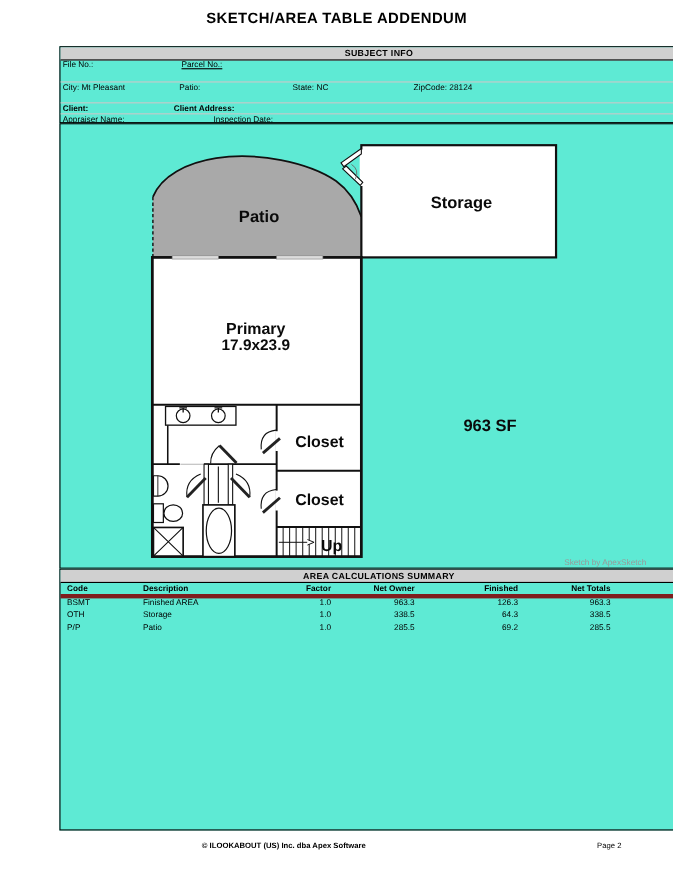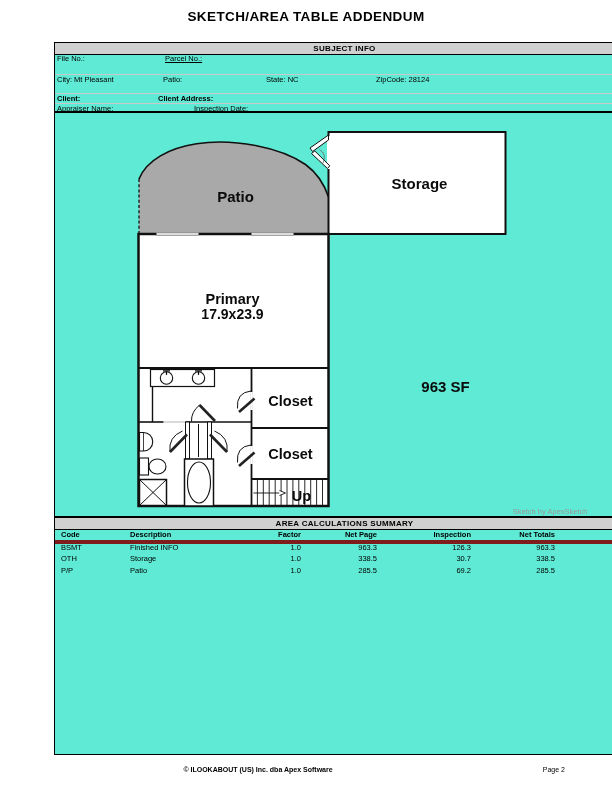--- a/index.html
+++ b/index.html
@@ -151,39 +151,39 @@
   </svg>
 </div>
 
 <div class="box" id="area-box">
   <div class="section-header">AREA CALCULATIONS SUMMARY</div>
 
   <div class="at-colhead-row">
     <span class="at-cell at-head" style="left:6px;">Code</span>
     <span class="at-cell at-head" style="left:75px;">Description</span>
     <span class="at-cell at-head num" style="left:180px;width:66px;">Factor</span>
-    <span class="at-cell at-head num" style="left:260px;width:62px;">Net Page</span>
-    <span class="at-cell at-head num" style="left:350px;width:66px;">Inspection</span>
+    <span class="at-cell at-head num" style="left:260px;width:62px;">Net Owner</span>
+    <span class="at-cell at-head num" style="left:350px;width:66px;">Finished</span>
     <span class="at-cell at-head num" style="left:438px;width:62px;">Net Totals</span>
   </div>
 
   <div class="at-row" style="top:24px;">
     <span class="at-cell" style="left:6px;">BSMT</span>
-    <span class="at-cell" style="left:75px;">Finished INFO</span>
+    <span class="at-cell" style="left:75px;">Finished AREA</span>
     <span class="at-cell num" style="left:180px;width:66px;">1.0</span>
     <span class="at-cell num" style="left:260px;width:62px;">963.3</span>
     <span class="at-cell num" style="left:350px;width:66px;">126.3</span>
     <span class="at-cell num" style="left:438px;width:62px;">963.3</span>
   </div>
   <div class="at-row" style="top:35.3px;">
     <span class="at-cell" style="left:6px;">OTH</span>
     <span class="at-cell" style="left:75px;">Storage</span>
     <span class="at-cell num" style="left:180px;width:66px;">1.0</span>
     <span class="at-cell num" style="left:260px;width:62px;">338.5</span>
-    <span class="at-cell num" style="left:350px;width:66px;">30.7</span>
+    <span class="at-cell num" style="left:350px;width:66px;">64.3</span>
     <span class="at-cell num" style="left:438px;width:62px;">338.5</span>
   </div>
   <div class="at-row" style="top:46.6px;">
     <span class="at-cell" style="left:6px;">P/P</span>
     <span class="at-cell" style="left:75px;">Patio</span>
     <span class="at-cell num" style="left:180px;width:66px;">1.0</span>
     <span class="at-cell num" style="left:260px;width:62px;">285.5</span>
     <span class="at-cell num" style="left:350px;width:66px;">69.2</span>
     <span class="at-cell num" style="left:438px;width:62px;">285.5</span>
   </div>

